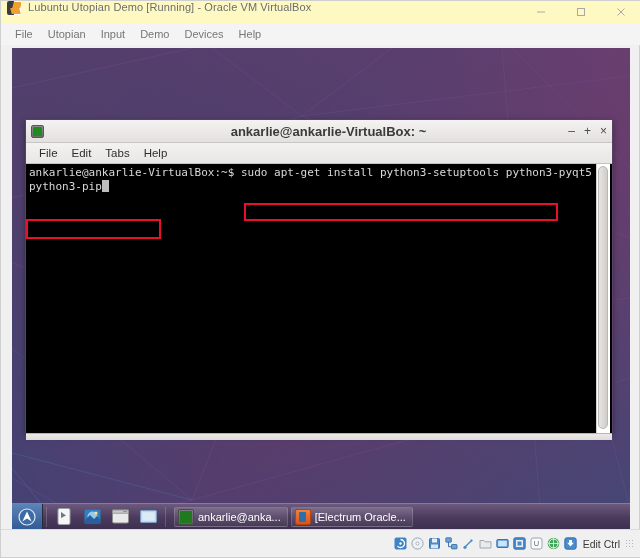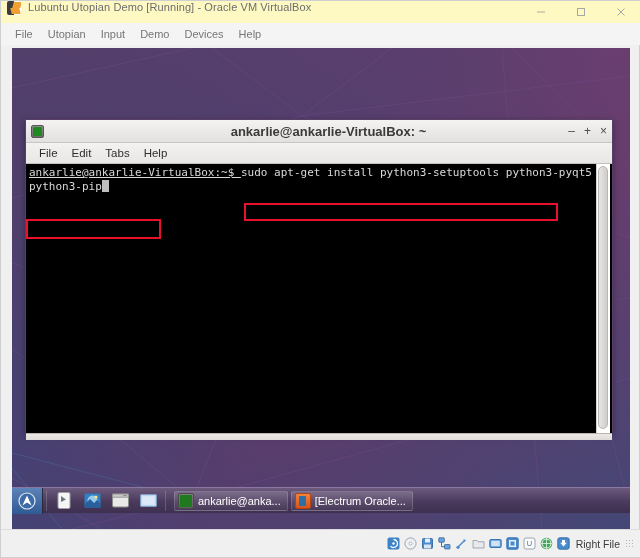--- a/index.html
+++ b/index.html
@@ -265,21 +265,21 @@
     position: absolute;
     left: 3px; top: 2px;
     right: 18px;
     font-family: "DejaVu Sans Mono", "Liberation Mono", monospace;
     font-size: 11px;
     line-height: 14px;
     color: #d8d8d8;
     white-space: pre-wrap;
     word-break: break-all;
   }
-  #terminal-text .prompt-user { color: #d8d8d8; text-decoration: underline; }
+  #terminal-text .prompt-user { color: #d8d8d8; }
   .term-cursor {
     display: inline-block;
     width: 7px;
     height: 12px;
     background: #bdbdbd;
     vertical-align: -2px;
   }
 
   
   #terminal-scrollbar {
@@ -333,21 +333,21 @@
     font-family: "Liberation Serif", serif;
     font-weight: bold;
     font-size: 18px;
     white-space: nowrap;
     letter-spacing: .2px;
   }
 
   
   #lubuntu-taskbar {
     position: absolute;
-    left: 0; bottom: 16px;
+    left: 0; bottom: 0;
     width: 618px;
     height: 26px;
     background: linear-gradient(#6d5a7e, #4a3a5c 55%, #3e3050);
     border-top: 1px solid #8a78a0;
     display: flex;
     align-items: center;
     box-sizing: border-box;
   }
   #taskbar-launchers {
     display: flex;
@@ -710,17 +710,17 @@
             <path d="M6.5 1.2 L6.5 11.8 M1.2 6.5 L11.8 6.5" stroke="#e6f5ea" stroke-width="0.8"></path>
           </svg>
       </span>
       <span class="vb-status-icon">
         <svg width="13" height="13" viewBox="0 0 13 13">
             <rect x="0.8" y="0.8" width="11.4" height="11.4" rx="2" fill="#4a8ccd" stroke="#2f6aa5" stroke-width="0.9"></rect>
             <path d="M6.5 9.5 L3.2 5.8 L5 5.8 L5 3 L8 3 L8 5.8 L9.8 5.8 Z" fill="#ffffff"></path>
           </svg>
       </span>
     </div>
-    <div id="vbox-hostkey-label">Right File</div>
+    <div id="vbox-hostkey-label">Edit Ctrl</div>
     <div id="vbox-statusbar-grip"></div>
   </div>
 
 </div>
 
 </body></html>

